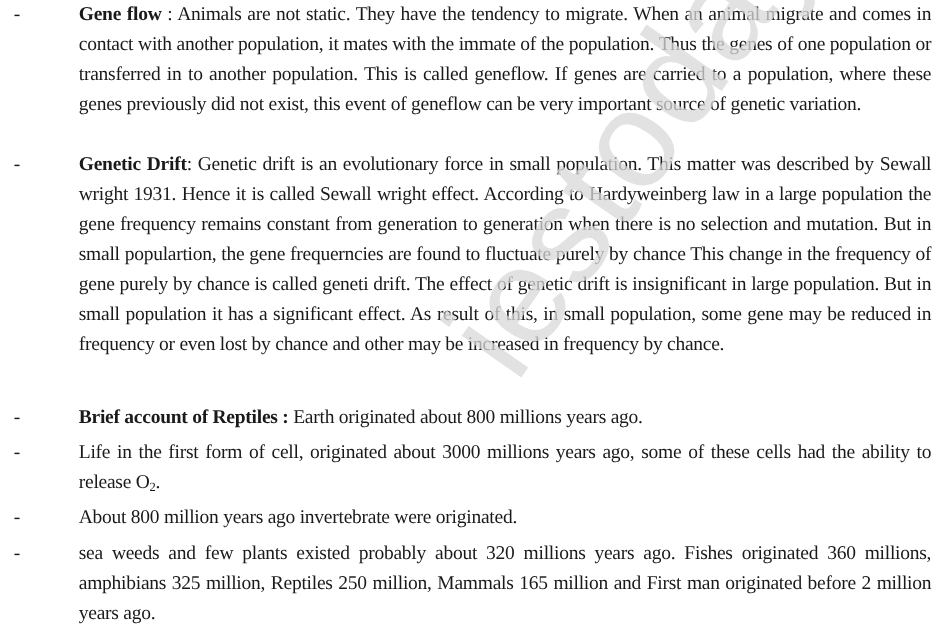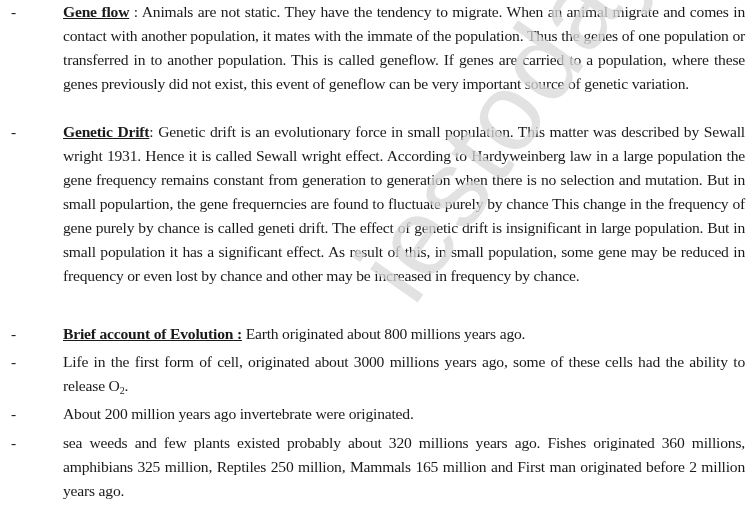--- a/index.html
+++ b/index.html
@@ -11,21 +11,21 @@
     letter-spacing: -0.2px;
   }
   .doc { position: absolute; left: 0; top: 0; width: 751px; }
   .item { position: absolute; left: 0; width: 751px; }
   .dash { position: absolute; left: 11px; top: 0; line-height: 24px; }
   .text {
     position: absolute; left: 63px; width: 682px;
     line-height: 24px; text-align: justify;
     text-align-last: left;
   }
-  .text b { font-weight: bold; text-decoration: underline; }
+  .text b { font-weight: bold; }
   .text sub { font-size: 10px; vertical-align: -3px; line-height: 0; }
   .watermark {
     position: absolute; left: 330px; top: 250px;
     font-family: "Liberation Sans", sans-serif;
     font-size: 110px; color: #d9d9d9; opacity: 0.75;
     transform: rotate(-55deg); transform-origin: left top;
     white-space: nowrap; pointer-events: none; letter-spacing: 2px;
   }
 </style>
 </head>
@@ -38,31 +38,31 @@
     <div class="text"><b>Gene flow</b><span> : </span><span>Animals are not static. They have the tendency to migrate. When an animal migrate and comes in contact with another population, it mates with the immate of the population. Thus the genes of one population or transferred in to another population. This is called geneflow. If genes are carried to a population, where these genes previously did not exist, this event of geneflow can be very important source of genetic variation.</span></div>
   </div>
 
   <div class="item" style="top:120px;">
     <span class="dash">-</span>
     <div class="text"><b>Genetic Drift</b><span>: </span><span>Genetic drift is an evolutionary force in small population. This matter was described by Sewall wright 1931. Hence it is called Sewall wright effect. According to Hardyweinberg law in a large population the gene frequency remains constant from generation to generation when there is no selection and mutation. But in small populartion, the gene frequerncies are found to fluctuate purely by chance This change in the frequency of gene purely by chance is called geneti drift. The effect of genetic drift is insignificant in large population. But in small population it has a significant effect. As result of this, in small population, some gene may be reduced in frequency or even lost by chance and other may be increased in frequency by chance.</span></div>
   </div>
 
   <div class="item" style="top:322px;">
     <span class="dash">-</span>
-    <div class="text"><b>Brief account of Evolution :</b><span> </span><span>Earth originated about 800 millions years ago.</span></div>
+    <div class="text"><b>Brief account of Reptiles :</b><span> </span><span>Earth originated about 800 millions years ago.</span></div>
   </div>
 
   <div class="item" style="top:350px;">
     <span class="dash">-</span>
     <div class="text"><span>Life in the first form of cell, originated about 3000 millions years ago, some of these cells had the ability to release O</span><sub>2</sub><span>.</span></div>
   </div>
 
   <div class="item" style="top:402px;">
     <span class="dash">-</span>
-    <div class="text"><span>About 200 million years ago invertebrate were originated.</span></div>
+    <div class="text"><span>About 800 million years ago invertebrate were originated.</span></div>
   </div>
 
   <div class="item" style="top:431px;">
     <span class="dash">-</span>
     <div class="text"><span>sea weeds and few plants existed probably about 320 millions years ago. Fishes originated 360 millions, amphibians 325 million, Reptiles 250 million, Mammals 165 million and First man originated before 2 million years ago.</span></div>
   </div>
 
 </div>
 
 <div class="watermark">iestoday.com</div>

